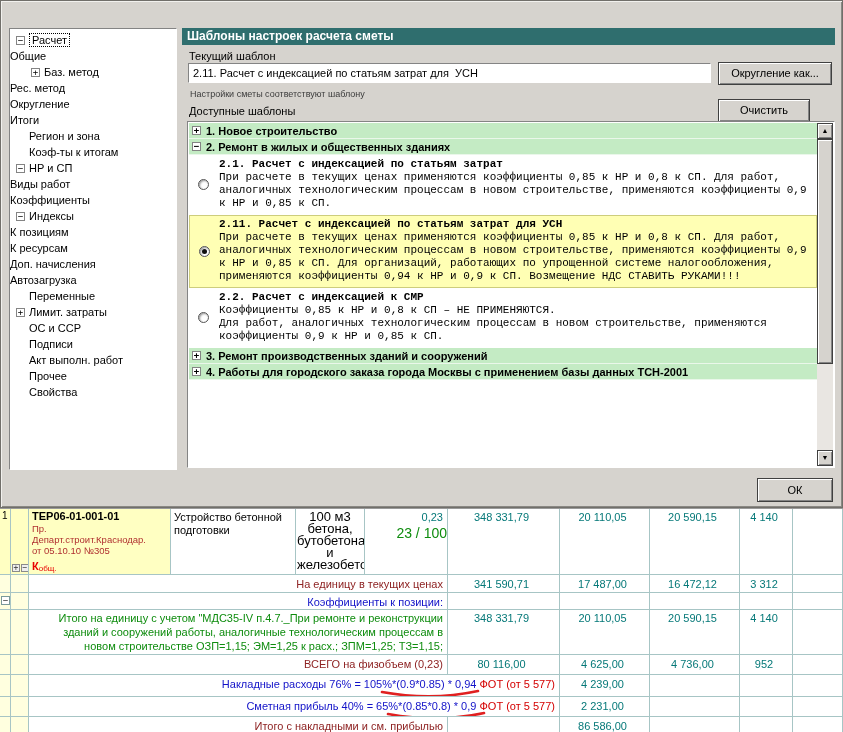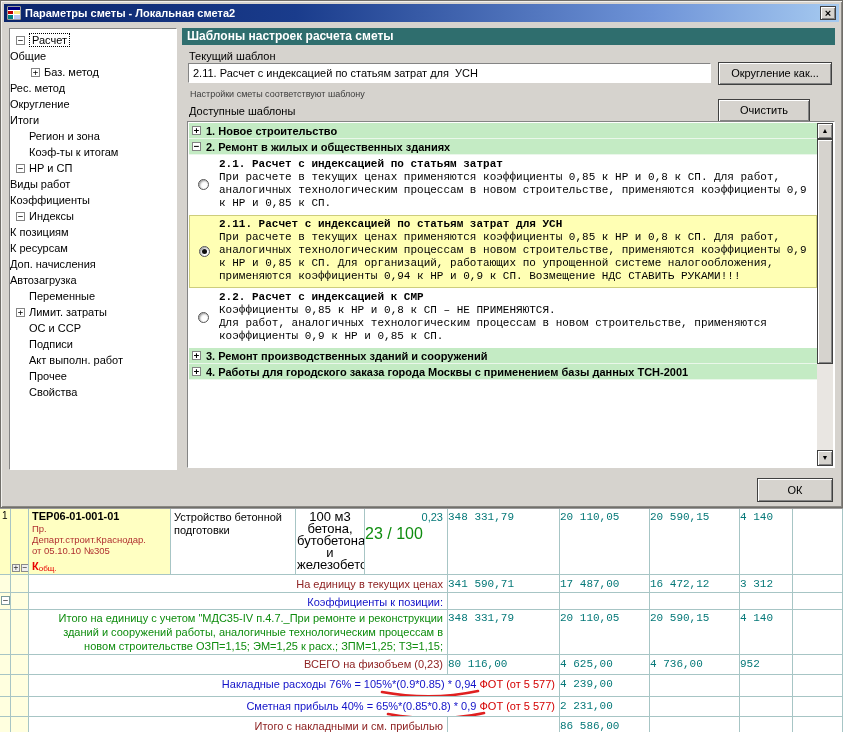--- a/index.html
+++ b/index.html
@@ -64,21 +64,21 @@
   .sthumb{position:absolute;left:0;top:16px;width:16px;height:225px;background:#d6d3ce;border:1px solid #404040;
        box-shadow:inset 1px 1px 0 #fff,inset -1px -1px 0 #848484;box-sizing:border-box;}
   
   .grid{position:absolute;left:0;top:508px;width:843px;bottom:0;background:#fff;border-top:1px solid #9a9a9a;}
   .grow{display:grid;grid-template-columns:11px 18px 142px 125px 69px 83px 112px 90px 90px 53px 50px;}
   .r1{height:66px;}.r2{height:18px;}.r3{height:17px;}.r4{height:45px;}
   .r5{height:20px;}.r6{height:22px;}.r7{height:20px;}.r8{height:16px;}
   .gc{position:relative;box-sizing:border-box;border-right:1px solid #a7c5c5;border-bottom:1px solid #a7c5c5;
       overflow:hidden;background:#fff;font-size:11px;height:100%;}
   .y1{background:#ffffc2;}.y2{background:#ffffdf;}
-  .num{color:#057878;text-align:left;padding:3px 4px 0 0;white-space:nowrap;font-family:Liberation Mono, monospace;}
+  .num{color:#057878;text-align:center;padding:3px 4px 0 0;white-space:nowrap;}
   .topv{padding-top:2px;}
   .lab{grid-column:3/7;text-align:right;padding:3px 4px 0 0;white-space:nowrap;}
   .lab.wide{grid-column:3/8;}
   .maroon{color:#8e2323;}.blue{color:#1212c8;}.green{color:#0e8c0e;}
   .redpart{color:#d40000;}
   .mds{white-space:normal;line-height:14px;padding-top:1px;}
   .rnum{font-size:10px;color:#000;padding:1px 0 0 2px;}
   .pmb{position:absolute;bottom:2px;width:8px;height:8px;border:1px solid #8a8a8a;background:#efefef;
        font-family:"DejaVu Sans Mono",monospace;font-size:8px;line-height:5px;text-align:center;color:#333;box-sizing:border-box;}
   .pmb.pplus{left:1px;}.pmb.pminus{left:10px;}
@@ -86,44 +86,32 @@
        font-family:"DejaVu Sans Mono",monospace;font-size:9px;line-height:6px;text-align:center;color:#333;box-sizing:border-box;}
   .just{padding:1px 2px 0 3px;}
   .code{font-weight:bold;font-size:11px;line-height:13px;color:#000;}
   .j{font-size:9.5px;line-height:11px;color:#b03030;}
   .kob{position:absolute;left:3px;bottom:2px;color:#e80000;white-space:nowrap;}
   .kob .k{font-weight:bold;font-size:11px;}
   .kob .ks{font-size:8px;position:relative;top:1px;}
   .namec{padding:2px 3px;line-height:13px;}
   .unitc{padding:2px 1px;font-size:13px;line-height:12px;text-align:center;}
   .q1{color:#057878;text-align:right;padding:2px 4px 0 0;}
-  .q2{color:#0e8c0e;text-align:left;font-size:16px;margin-top:2px;}
+  .q2{color:#0e8c0e;text-align:right;font-size:14px;margin-top:2px;}
   .uw{position:relative;display:inline-block;}
   .ink{position:absolute;left:-16px;top:11px;width:100px;height:10px;pointer-events:none;overflow:visible;}
   .ink path{stroke:#e02020;stroke-width:2.6;fill:none;stroke-linecap:round;}
 </style>
 </head>
 <body>
 
 <div class="screen">
 
   <div class="dlg">
 
-    <div class="titlebar">
-      <svg class="appicon" viewBox="0 0 14 14">
-        <rect width="14" height="14" fill="#ffffff" stroke="#404040"></rect>
-        <rect x="1" y="1" width="12" height="3" fill="#000080"></rect>
-        <rect x="1" y="5" width="5" height="3" fill="#c00000"></rect>
-        <rect x="7" y="5" width="6" height="3" fill="#ffe97f"></rect>
-        <rect x="1" y="9" width="5" height="4" fill="#008080"></rect>
-        <rect x="7" y="9" width="6" height="4" fill="#b9c8f4"></rect>
-      </svg>
-      <span class="title-text">Параметры сметы - Локальная смета2</span>
-      <span class="closebtn">×</span>
-    </div>
 
     <div class="treepanel">
       <div class="ti lvl0 sel">
           <span class="tg">−</span>
           <span class="tl">Расчет</span>
         </div>
       <div class="ti lvl1n">
           <span class="tl">Общие</span>
         </div>
       <div class="ti lvl1">

